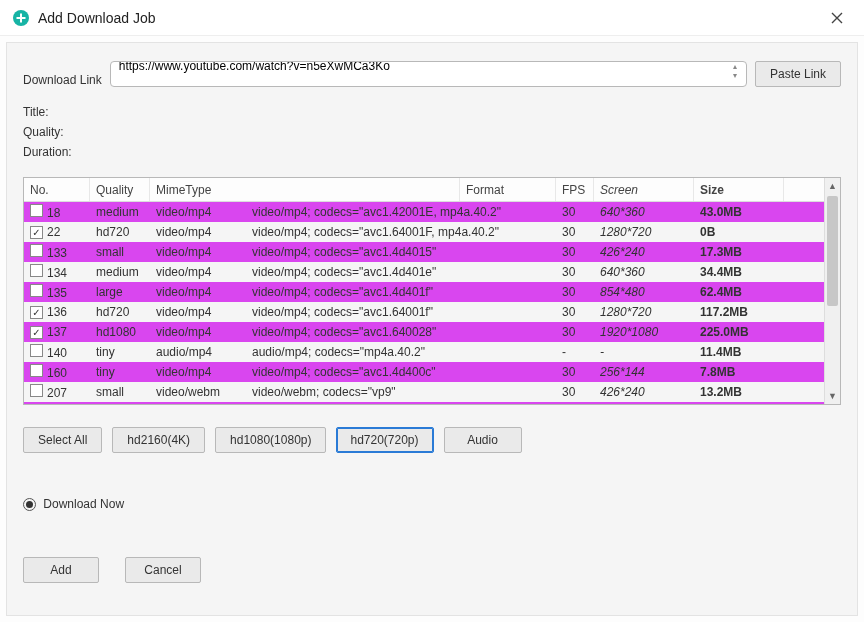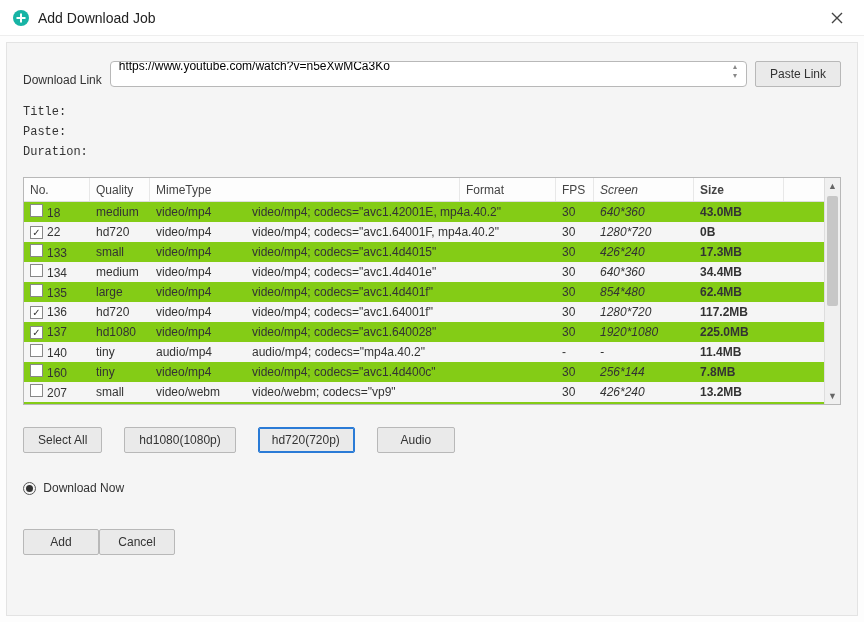--- a/index.html
+++ b/index.html
@@ -91,26 +91,25 @@
   border: 1px solid #b8b8b8;
   font-size: 12px;
   cursor: pointer;
   border-radius: 2px;
   color: #333;
 }
 .meta {
   font-size: 12px;
   color: #333;
   margin-bottom: 12px;
-  font-family: Liberation Mono, monospace;
 }
 .meta div { margin-bottom: 6px; }
 .table-wrap {
   border: 1px solid #b8b8b8;
-  background: #84cc16;
+  background: #d946ef;
   height: 228px;
   display: flex;
   font-size: 12px;
 }
 .table-scroll {
   flex: 1;
   overflow: hidden;
 }
 .thead {
   display: flex;
@@ -175,56 +174,57 @@
 .vscrollbar .thumb {
   width: 11px;
   flex: 0 0 110px;
   background: #c7c7c7;
   border-radius: 2px;
   margin-top: 2px;
 }
 .vscrollbar .track { flex: 1; }
 .filter-row {
   display: flex;
-  gap: 22px;
+  gap: 10px;
   margin-top: 22px;
   align-items: center;
 }
 .filter-row .btn { min-width: 78px; }
 .filter-row .btn.sel {
   border: 1px solid #2a7bd6;
   box-shadow: 0 0 0 1px #2a7bd6 inset;
   padding-left: 13px;
 }
 .radio-row {
   display: flex;
   align-items: center;
   gap: 16px;
-  margin-top: 28px;
+  margin-top: 44px;
   font-size: 12px;
   color: #333;
 }
 .radio {
   width: 13px; height: 13px;
   border: 1px solid #555;
   border-radius: 50%;
   display: inline-flex;
   align-items: center;
   justify-content: center;
   margin-right: 4px;
 }
 .radio.checked::after {
   content: "";
   width: 7px; height: 7px;
   background: #333;
   border-radius: 50%;
 }
 .action-row {
   display: flex;
-  margin-top: 34px;
+  gap: 26px;
+  margin-top: 46px;
 }
 .action-row .btn { min-width: 76px; }
 </style>
 </head>
 <body>
 
 <div class="window">
 
   <div class="titlebar">
     <span class="ticon">
@@ -251,21 +251,21 @@
         <span class="url-spin">
             <span>▴</span>
             <span>▾</span>
           </span>
       </div>
       <button class="btn">Paste Link</button>
     </div>
 
     <div class="meta">
       <div>Title:</div>
-      <div>Paste:</div>
+      <div>Quality:</div>
       <div>Duration:</div>
     </div>
 
     <div class="table-wrap">
       <div class="table-scroll">
         <div class="thead">
           <div class="th col-no">No.</div>
           <div class="th col-quality">Quality</div>
           <div class="th col-mime">MimeType</div>
           <div class="th col-format">Format</div>
@@ -369,20 +369,21 @@
       <div class="vscrollbar">
         <div class="arrow">▲</div>
         <div class="thumb"></div>
         <div class="track"></div>
         <div class="arrow">▼</div>
       </div>
     </div>
 
     <div class="filter-row">
       <button class="btn">Select All</button>
+      <button class="btn">hd2160(4K)</button>
       <button class="btn">hd1080(1080p)</button>
       <button class="btn sel">hd720(720p)</button>
       <button class="btn">Audio</button>
     </div>
 
     <div class="radio-row">
       <label>
         <span class="radio checked"></span>
         <span>Download Now</span>
       </label>

